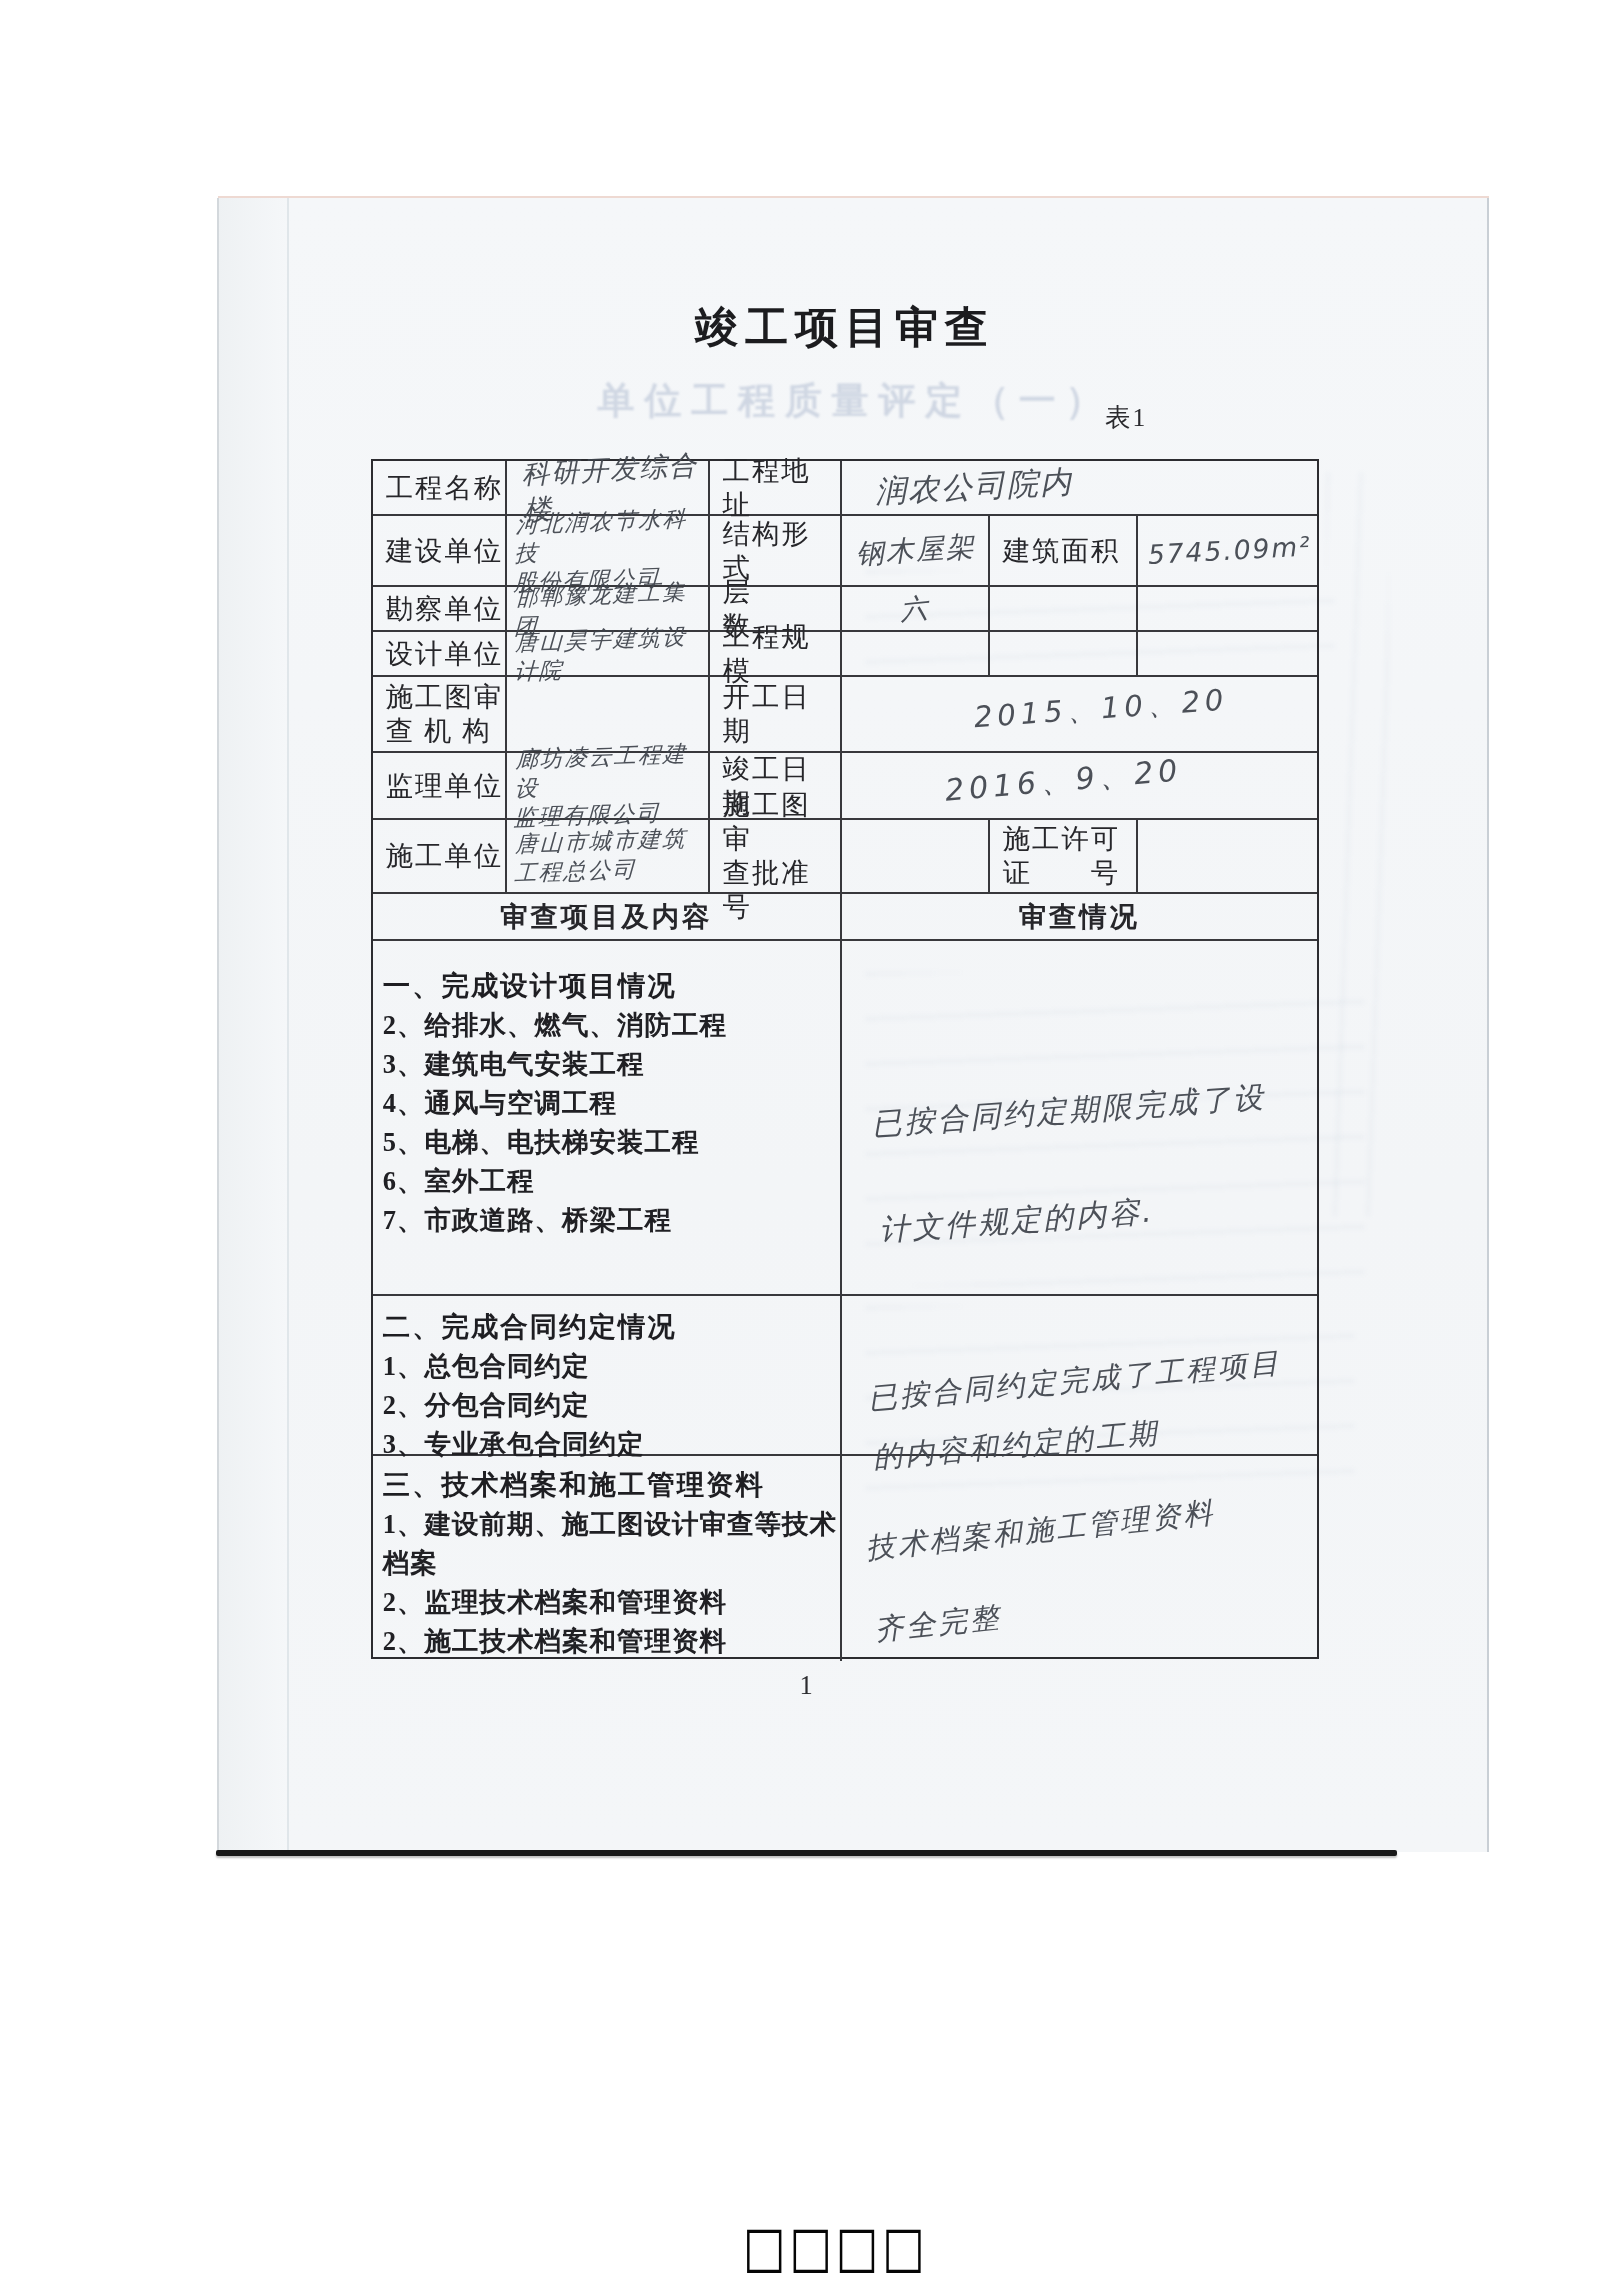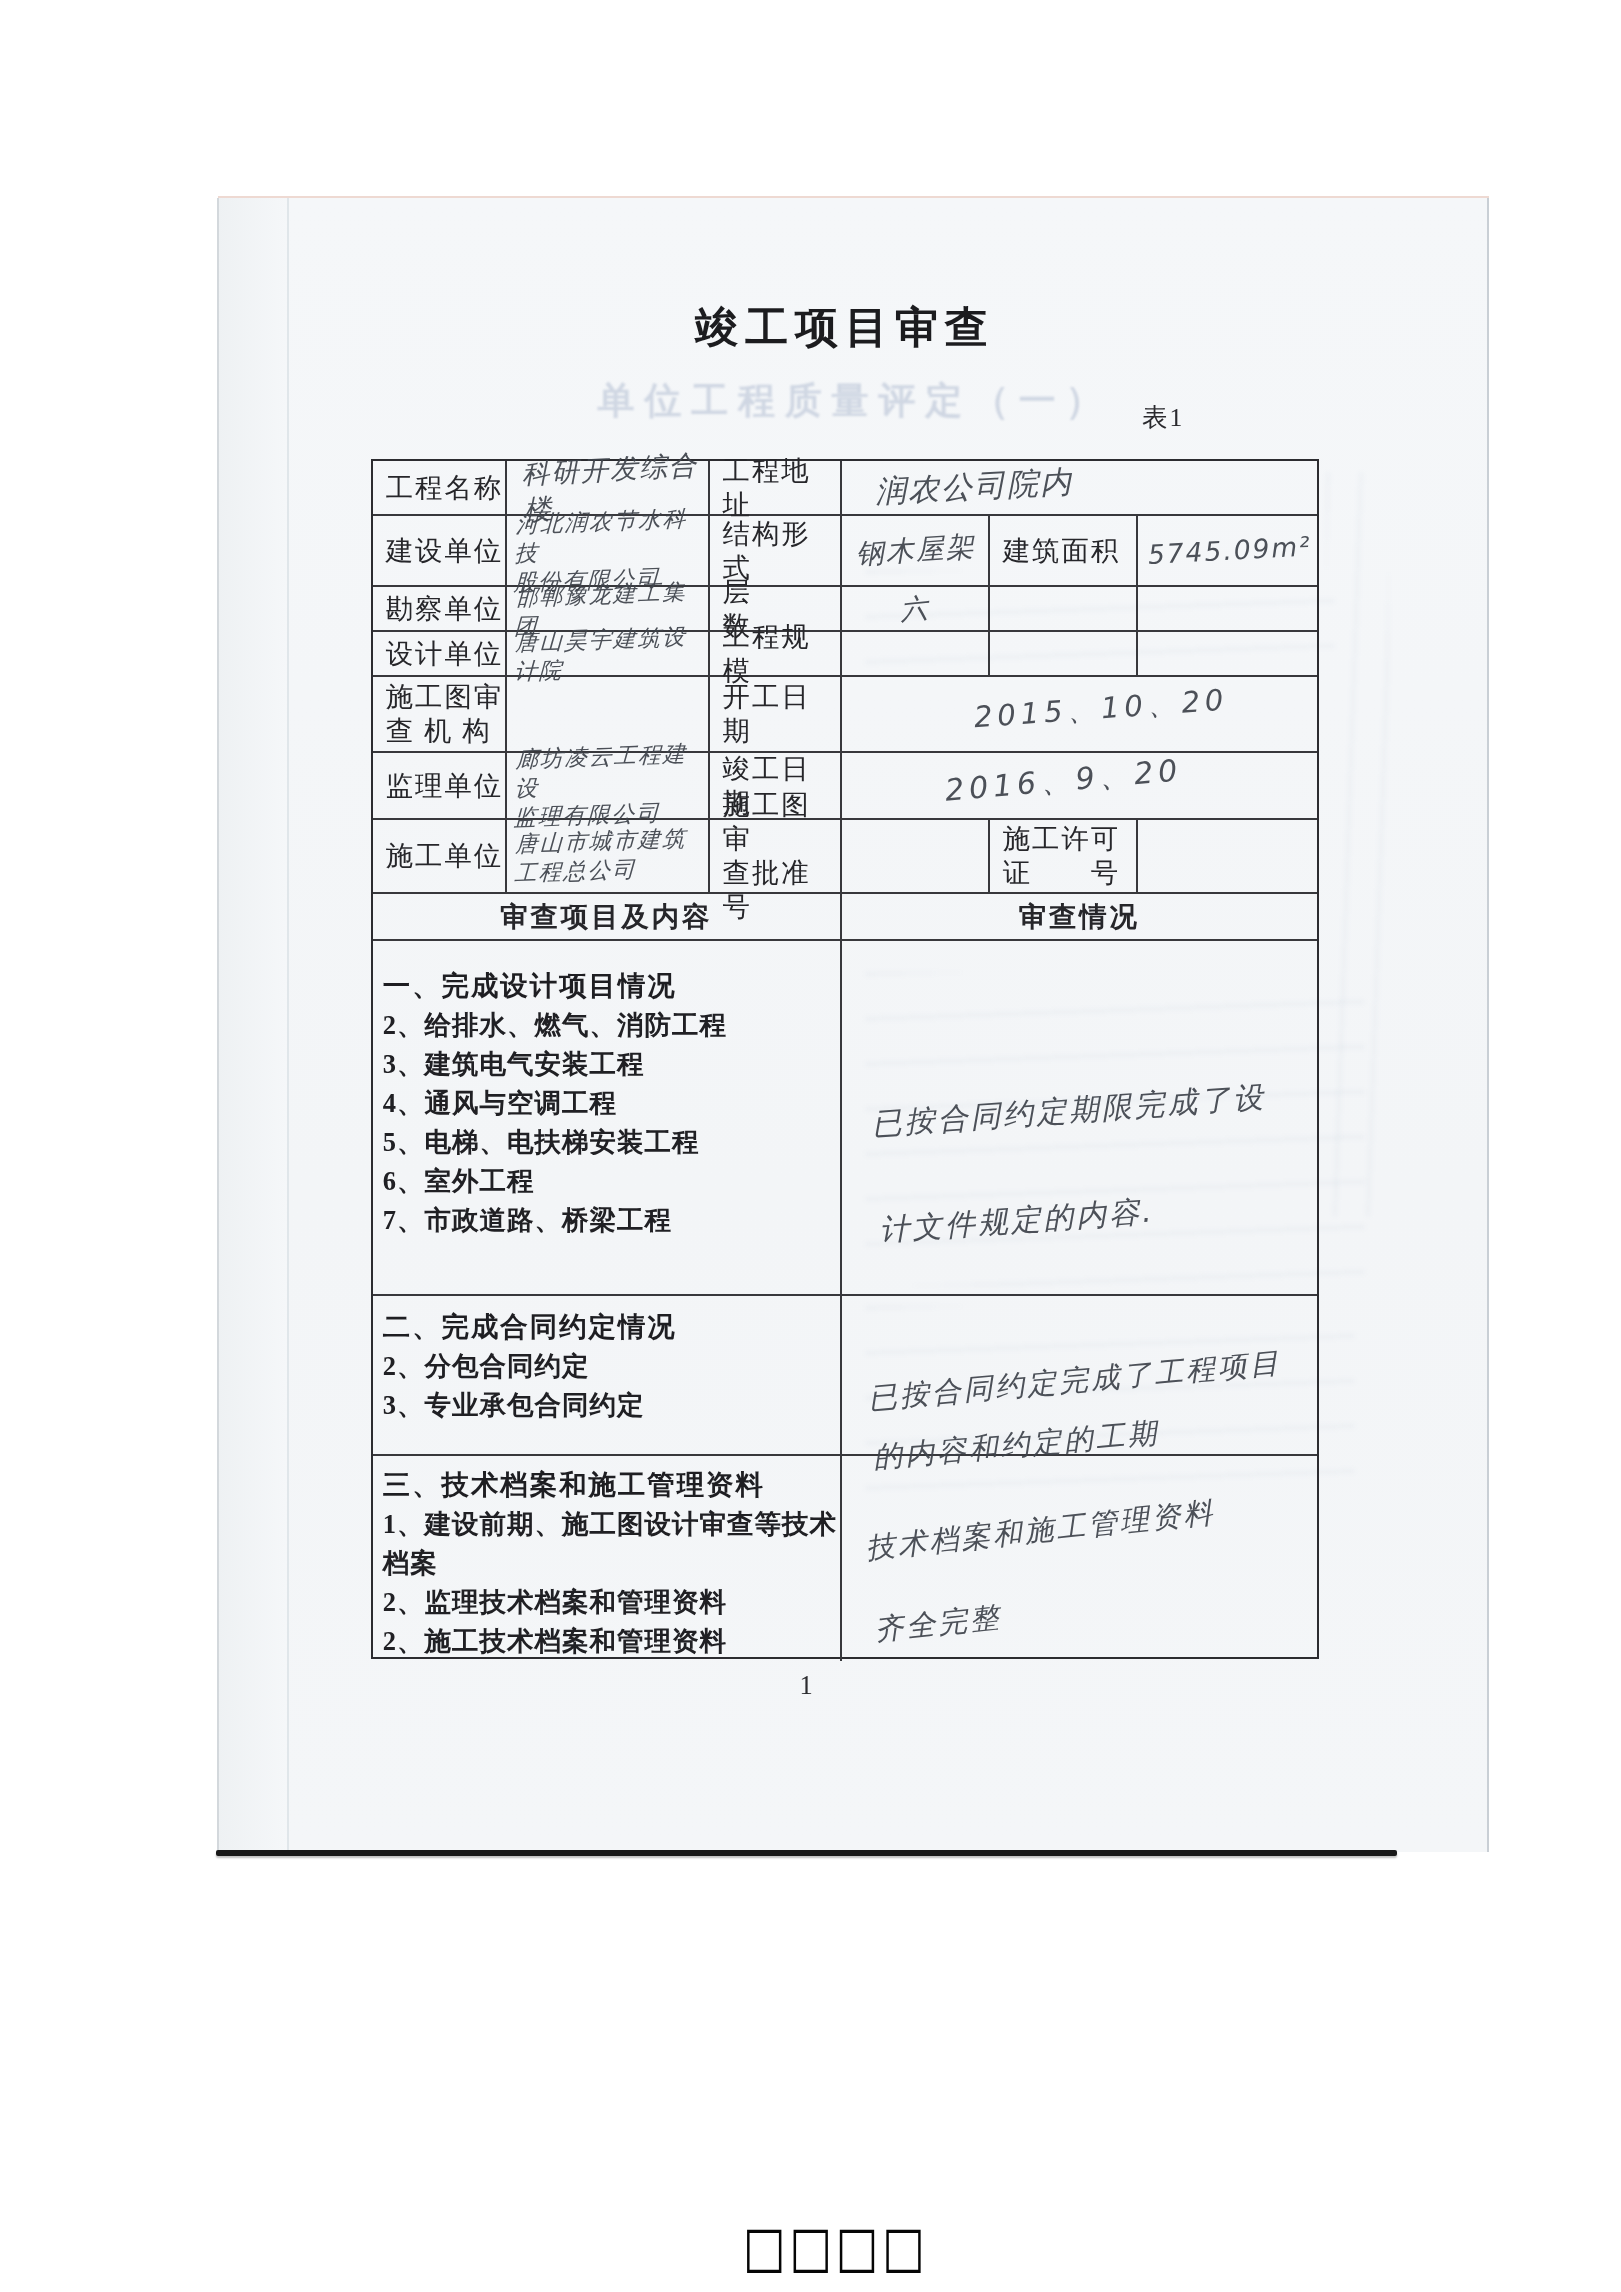--- a/index.html
+++ b/index.html
@@ -23,21 +23,21 @@
   .sheet-bottom-edge{position:absolute;left:-2px;bottom:-3.9px;width:1181px;height:5.9px;
     background:#191919;border-radius:2px;box-shadow:0 2px 2px rgba(0,0,0,.25);}
 
   
   .doc-title{position:absolute;left:153px;top:101px;width:948px;text-align:center;
     font-family:"Liberation Sans",sans-serif;font-weight:700;font-size:43px;
     letter-spacing:6.9px;color:#1c1c1f;}
   .ghost-title{position:absolute;left:245px;top:178px;width:784px;text-align:center;
     font-family:"Liberation Sans",sans-serif;font-weight:700;font-size:37px;
     letter-spacing:9.8px;color:var(--ghost);filter:blur(1.3px);}
-  .table-tag{position:absolute;left:924px;top:202px;font-size:25.5px;color:#2a2a2e;letter-spacing:2px;}
+  .table-tag{position:absolute;left:887px;top:202px;font-size:25.5px;color:#2a2a2e;letter-spacing:2px;}
 
   
   .gtable{position:absolute;left:153px;top:261px;width:948px;height:1200px;
     border:2.9px solid #2c2c30;background:transparent;}
   .row{display:flex;border-bottom:2px solid var(--line);}
   .cell{border-right:2px solid var(--line);display:flex;align-items:center;position:relative;}
   .cell:last-child{border-right:none;}
   .w1{width:14.17%}.w2{width:21.51%}.w3{width:13.96%}.w4{width:15.72%}
   .w5{width:15.72%}.w6{width:18.92%}
   .wspan{width:50.36%}.wleft{width:49.64%}
@@ -241,20 +241,21 @@
       </div>
       <div class="status-cell">
         <div class="status st-a">已按合同约定期限完成了设
 计文件规定的内容.</div>
       </div>
     </div>
 
     <div class="body-row" style="height:160px;">
       <div class="items-cell pad-b">
         <div class="sec-head">二、完成合同约定情况</div>
+        <div class="item">1、总包合同约定</div>
         <div class="item">2、分包合同约定</div>
         <div class="item">3、专业承包合同约定</div>
       </div>
       <div class="status-cell">
         <div class="status st-b">已按合同约定完成了工程项目
 的内容和约定的工期</div>
       </div>
     </div>
 
     <div class="body-row" style="height:205px;">

